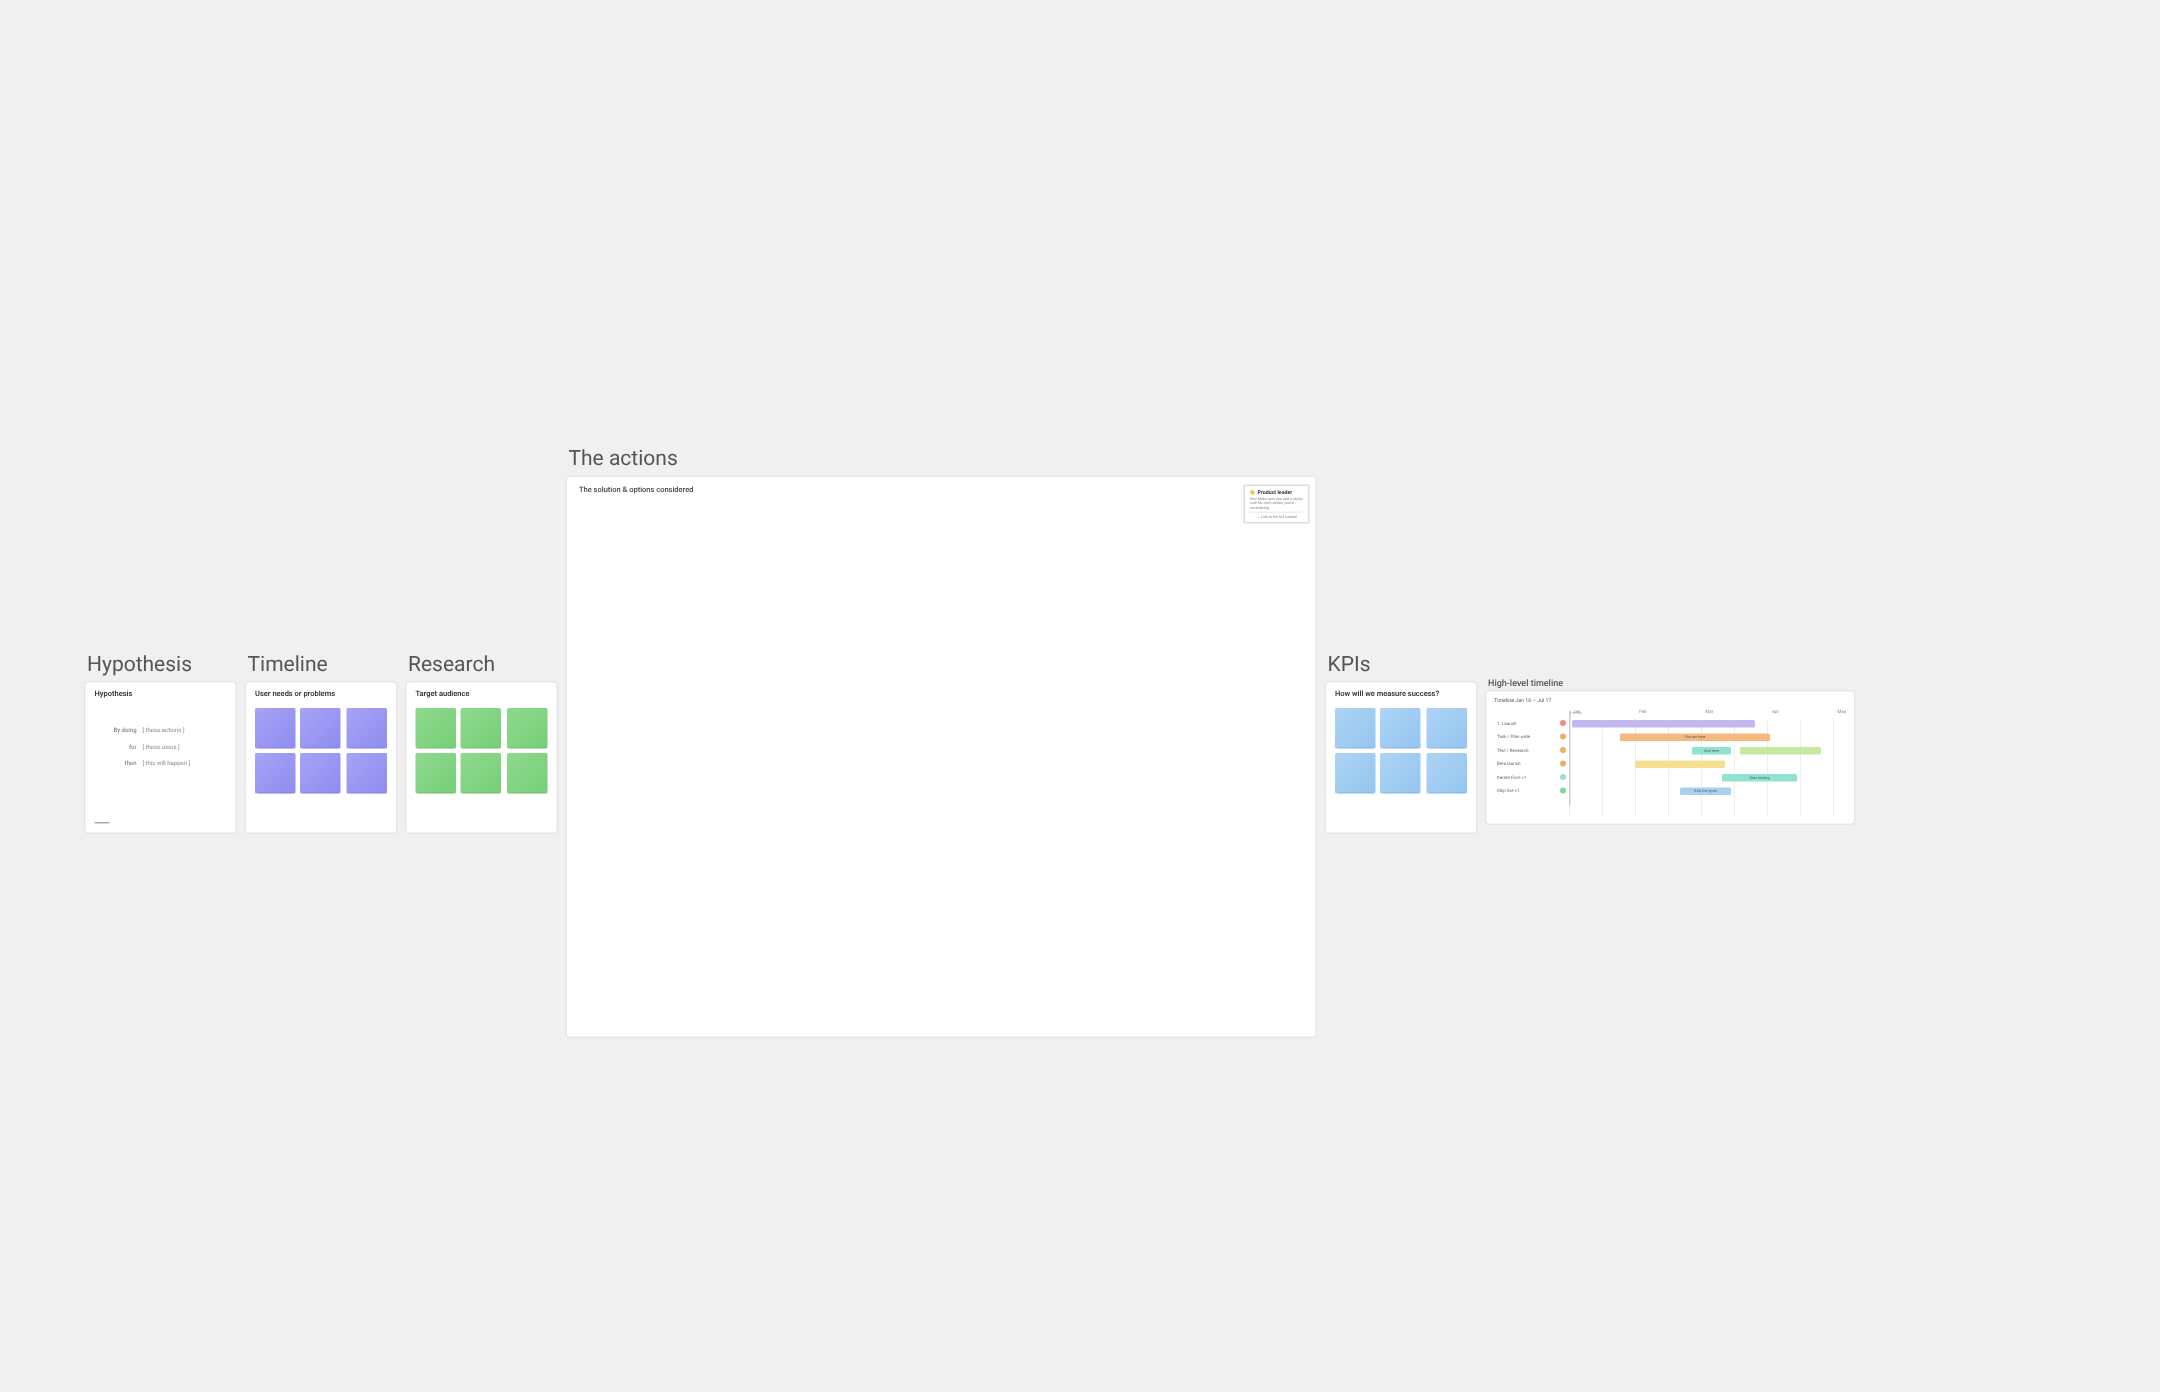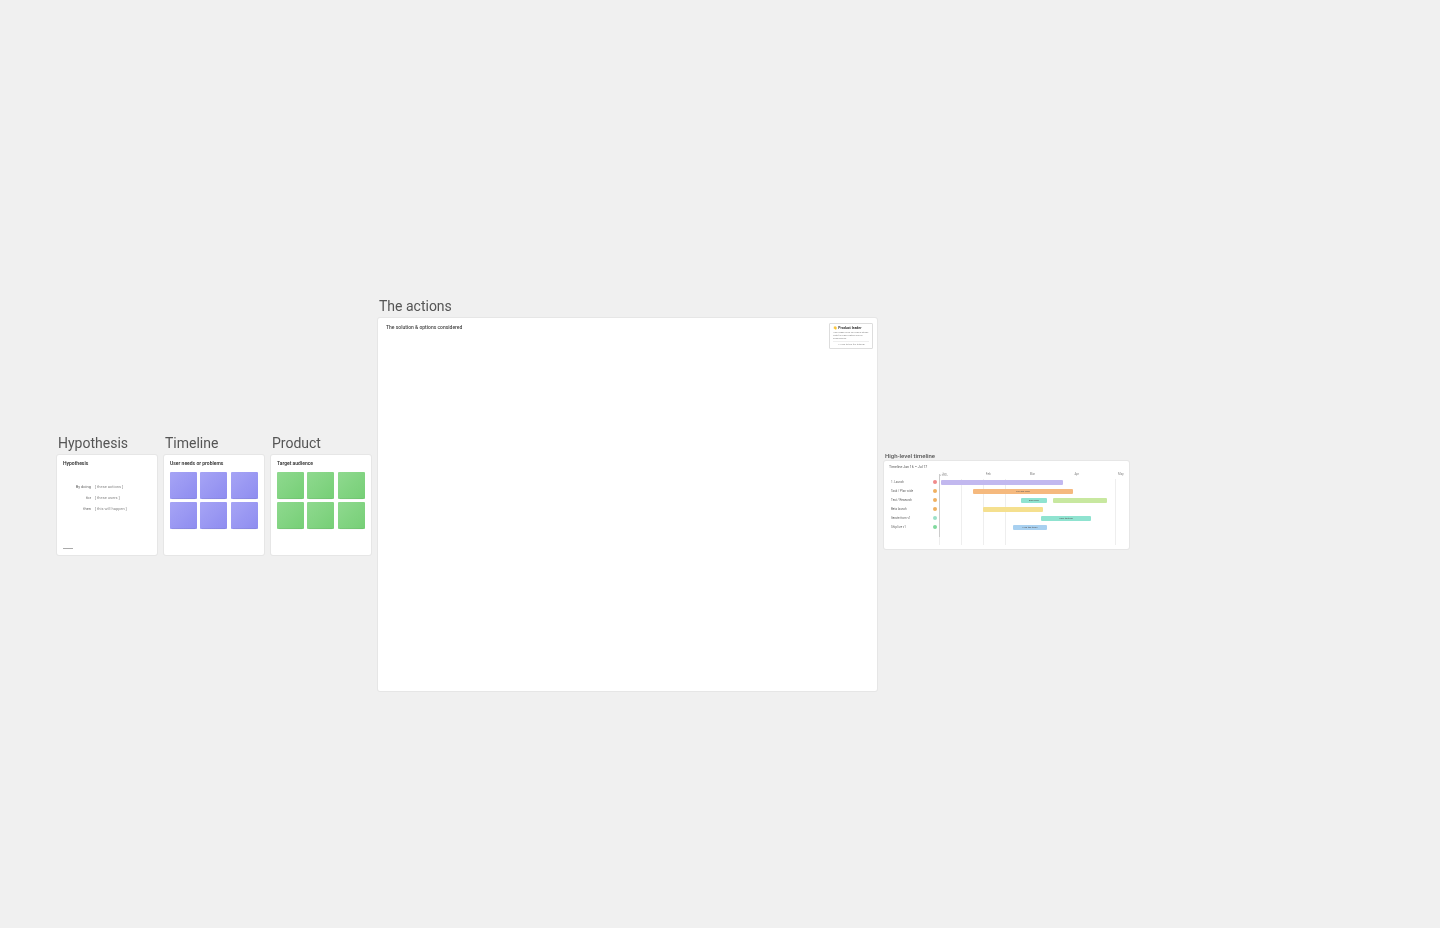--- a/index.html
+++ b/index.html
@@ -166,21 +166,21 @@
           <div class="sticky purple"></div>
         <div class="sticky purple"></div>
           <div class="sticky purple"></div>
           <div class="sticky purple"></div>
       </div>
     </div>
   </div>
 
 
   <div class="column">
-    <div class="section-title">Product</div>
+    <div class="section-title">Research</div>
     <div class="frame small-frame">
       <div class="frame-title">Target audience</div>
       <div class="sticky-grid">
         <div class="sticky green"></div>
           <div class="sticky green"></div>
           <div class="sticky green"></div>
         <div class="sticky green"></div>
           <div class="sticky green"></div>
           <div class="sticky green"></div>
       </div>
@@ -195,20 +195,34 @@
         <div class="pl-head">
             <span>👋</span>
             <span>Product leader</span>
           </div>
         <div class="pl-body">Hey! Make sure you add a sticky note for each option you're considering.</div>
         <div class="pl-link">→ Link to the full tutorial</div>
       </div>
     </div>
   </div>
 
+  <div class="column">
+    <div class="section-title">KPIs</div>
+    <div class="frame kpi-frame">
+      <div class="frame-title">How will we measure success?</div>
+      <div class="sticky-grid">
+        <div class="sticky blue"></div>
+          <div class="sticky blue"></div>
+          <div class="sticky blue"></div>
+        <div class="sticky blue"></div>
+          <div class="sticky blue"></div>
+          <div class="sticky blue"></div>
+      </div>
+    </div>
+  </div>
 
   <div class="column timeline-col" style="margin-top:11px">
     <div class="timeline-title">High-level timeline</div>
     <div class="timeline-frame">
       <div class="tl-header">Timeline Jan 16 – Jul 17</div>
       <div class="tl-months">
         <span>Jan</span>
         <span>Feb</span>
         <span>Mar</span>
         <span>Apr</span>

